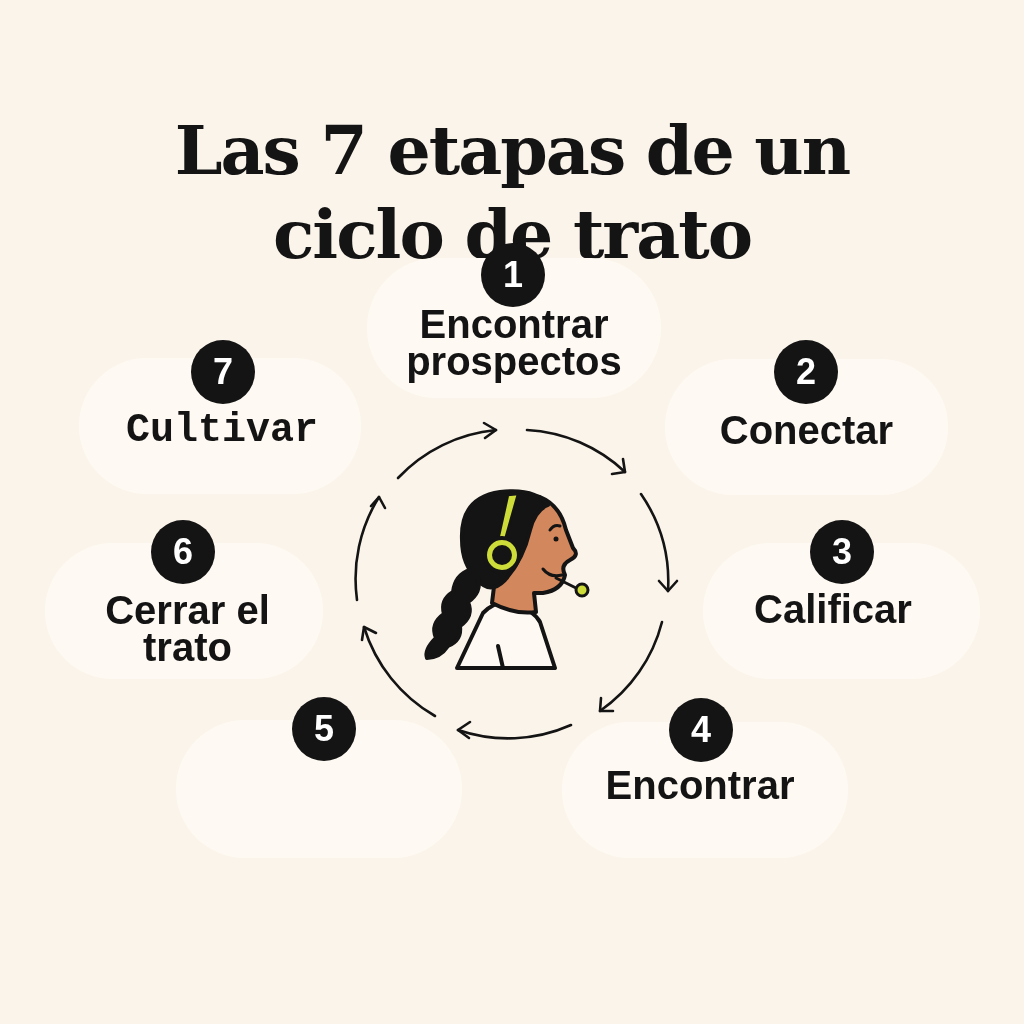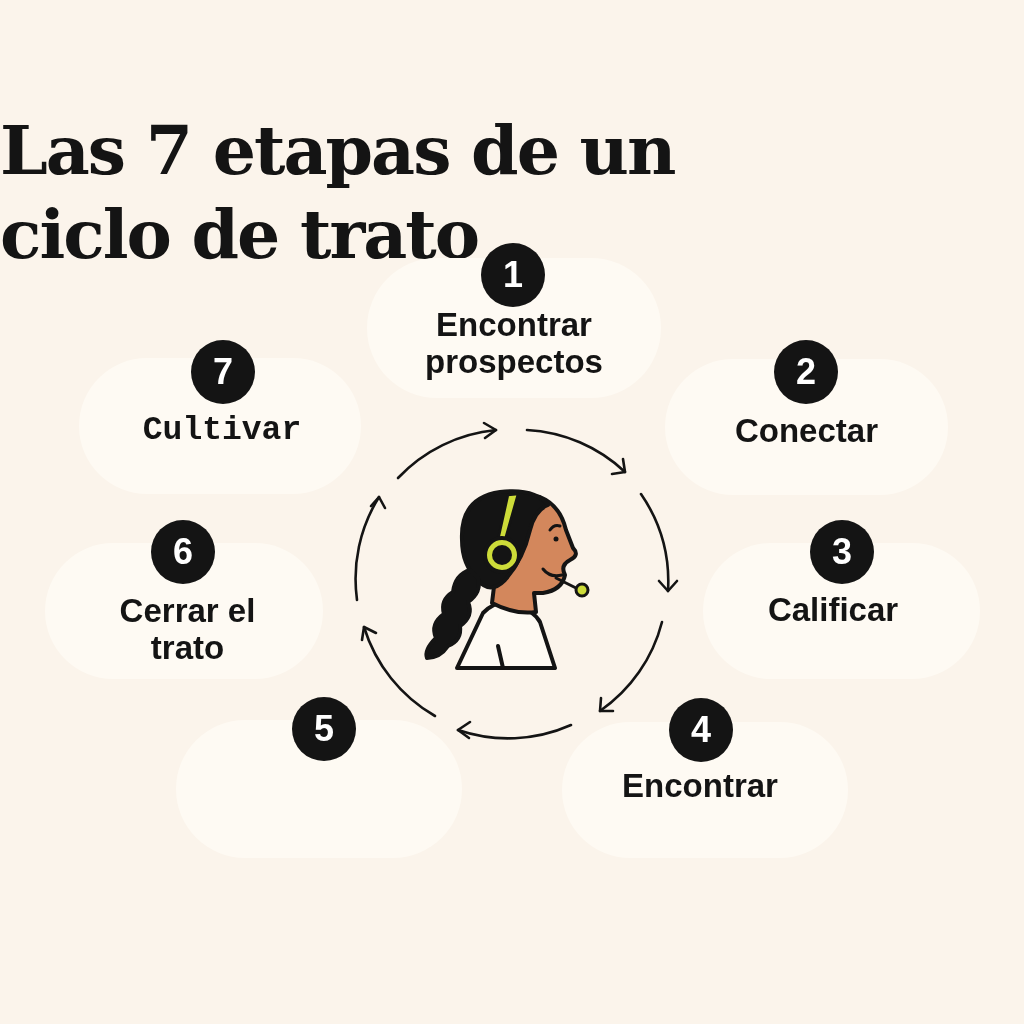--- a/index.html
+++ b/index.html
@@ -3,21 +3,21 @@
   <meta charset="utf-8">
   <style>
     html, body { margin: 0; padding: 0; }
     body {
       width: 1024px; height: 1024px; position: relative; overflow: hidden;
       background: #fbf4eb;
       font-family: "Liberation Sans", sans-serif;
     }
     .title {
       position: absolute; left: 0; top: 62px; width: 1024px;
-      text-align: left;
+      text-align: center;
       font-family: "DejaVu Serif", serif;
       font-weight: bold;
       font-size: 68px;
       line-height: 84px;
       letter-spacing: -2px;
       color: #141414;
     }
     .title span { display: block; }
     .pill {
       position: absolute;
@@ -35,21 +35,21 @@
       font-weight: bold;
       font-size: 36px;
       line-height: 64px;
       text-align: center;
     }
     .label {
       position: absolute;
       text-align: center;
       font-family: "Liberation Sans", sans-serif;
       font-weight: bold;
-      font-size: 33px;
+      font-size: 40px;
       line-height: 37px;
       color: #141414;
       white-space: nowrap;
     }
     svg.cycle { position: absolute; left: 0; top: 0; }
   </style>
 </head>
 <body>
 
 <h1 class="title">

